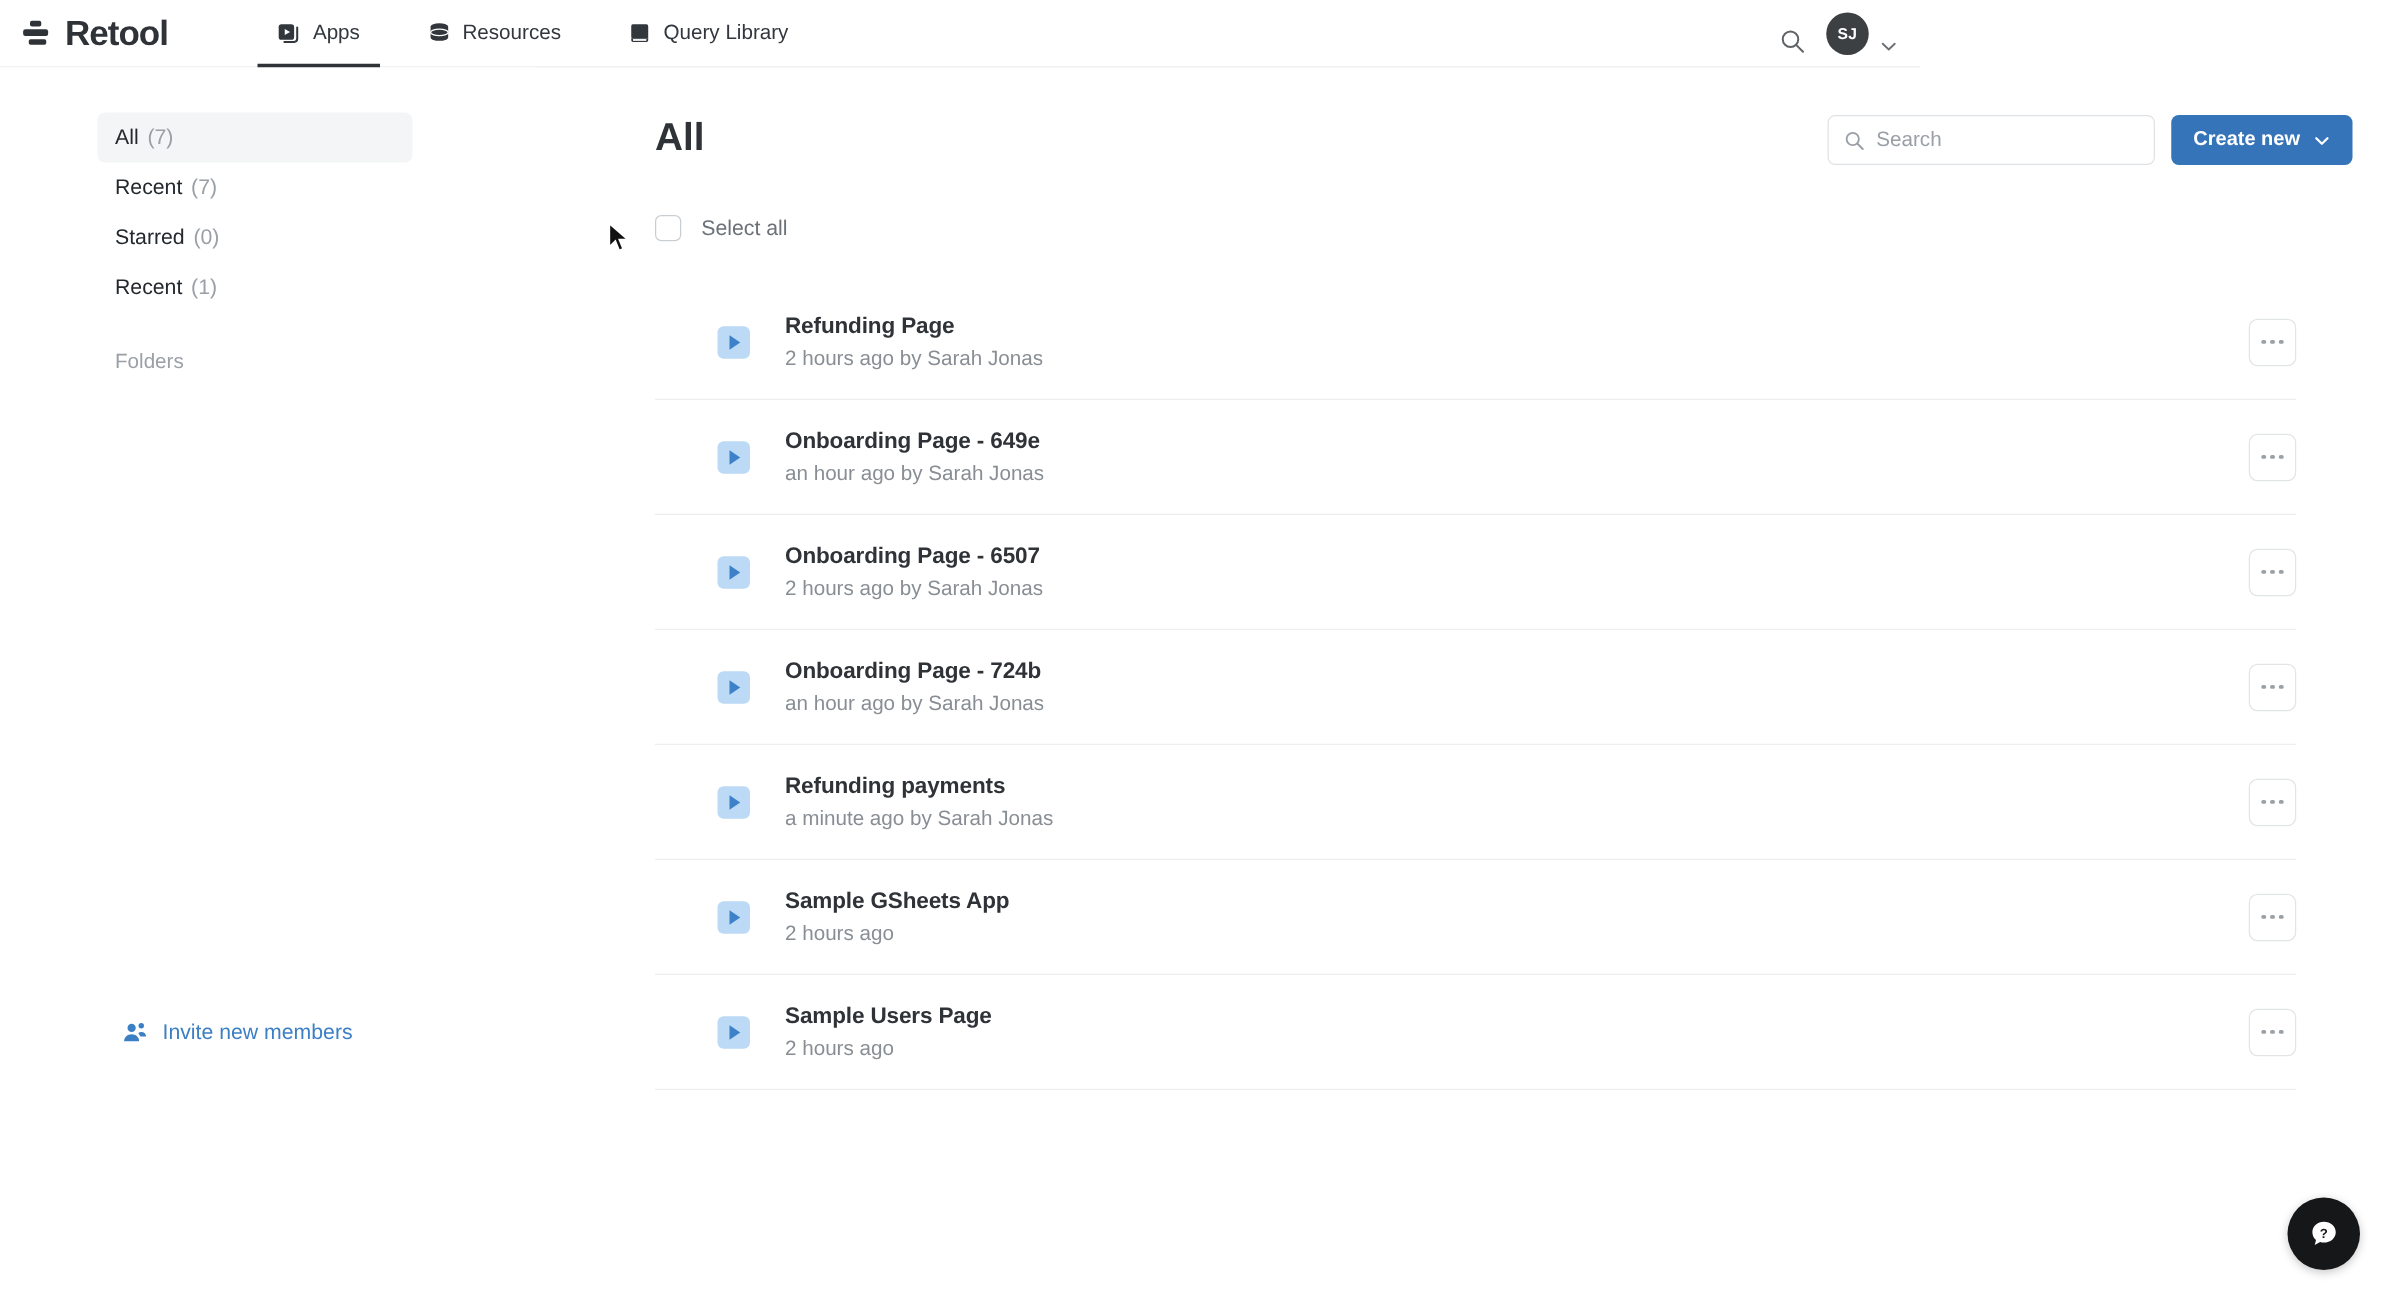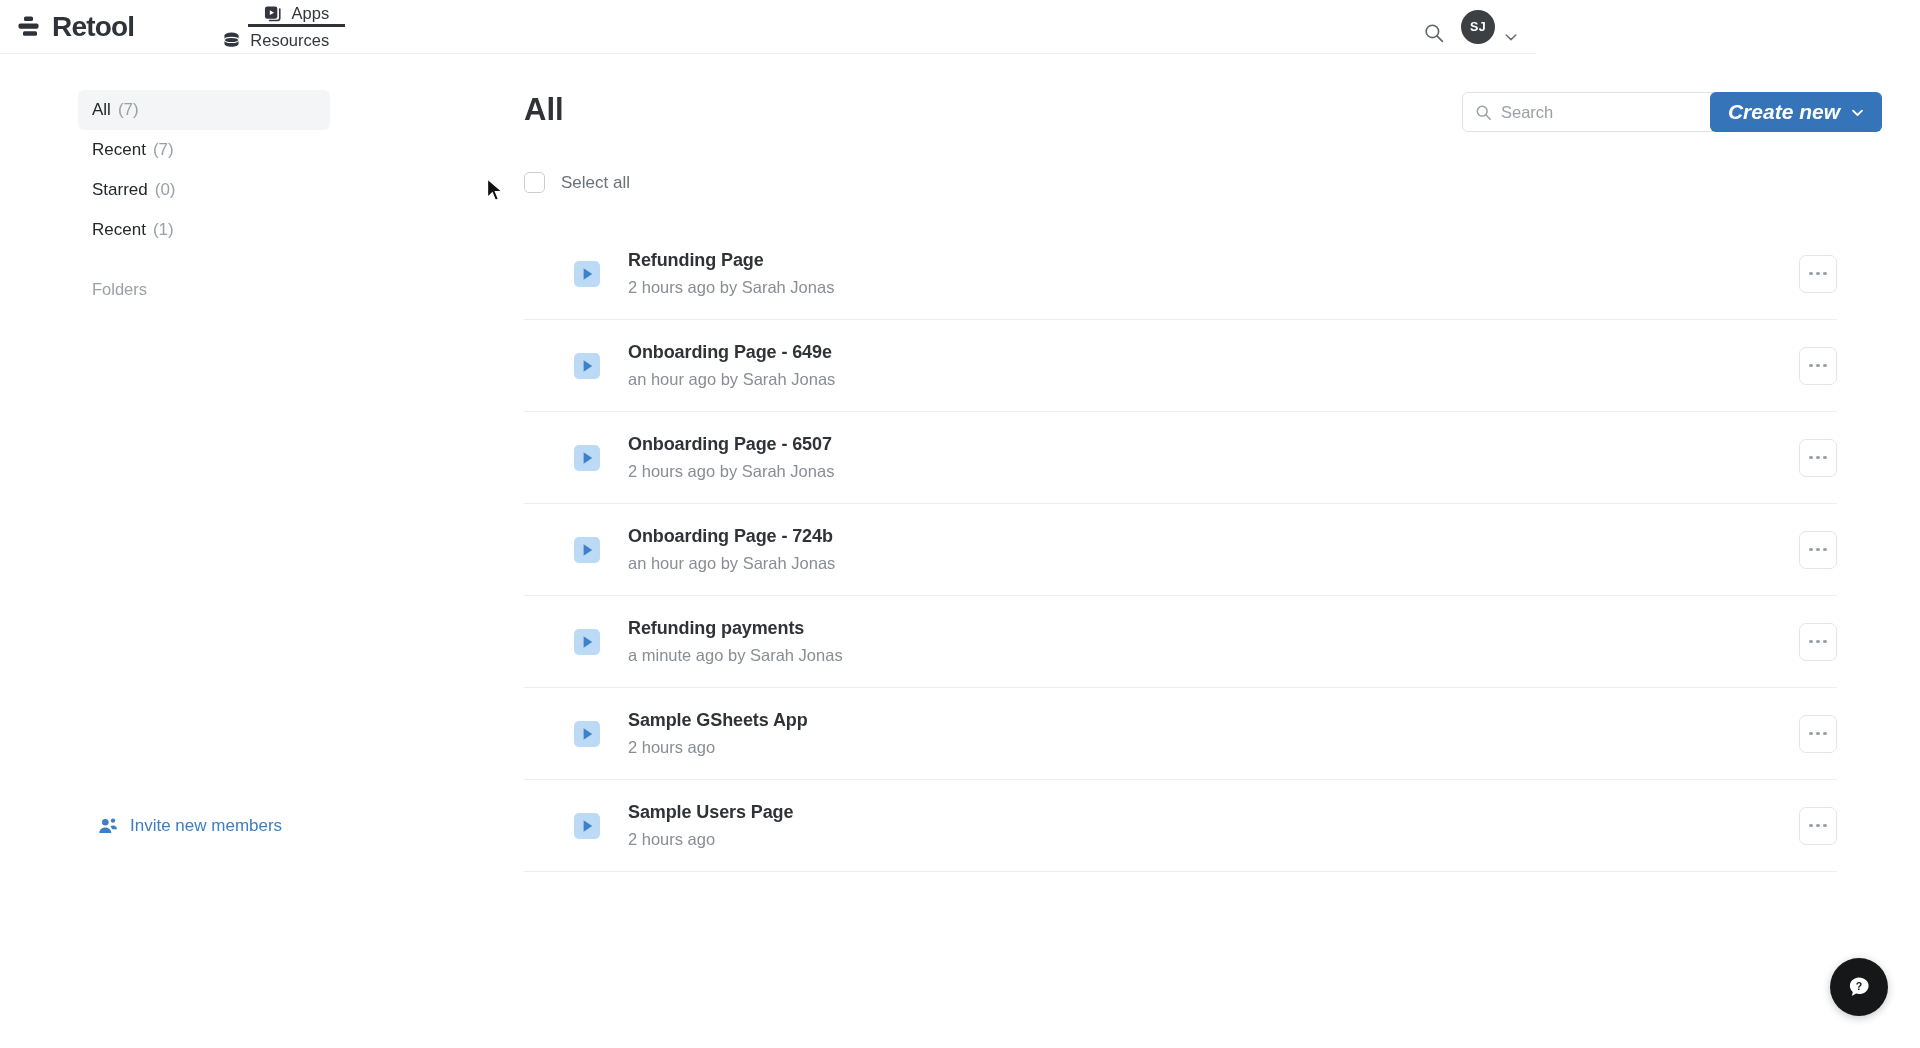--- a/index.html
+++ b/index.html
@@ -18,21 +18,21 @@
     background: #ffffff;
     border-bottom: 1px solid #eceef0;
     display: flex; align-items: center;
   }
   #logo-area { display: flex; align-items: center; margin-left: 18px; }
   #logo-mark { width: 26px; height: 24px; margin-right: 8px; }
   #logo-text {
     font-size: 28px; font-weight: bold; color: #2f3337;
     letter-spacing: -0.8px;
   }
-  #nav-tabs { display: flex; align-items: flex-end; margin-left: 72px; height: 54px; flex-direction: column; }
+  #nav-tabs { display: flex; align-items: flex-start; margin-left: 72px; height: 54px; }
   .nav-tab {
     display: flex; align-items: center; height: 54px;
     padding: 0 16px; margin-right: 22px;
     cursor: pointer; position: relative;
   }
   .nav-tab .nav-ico {
     width: 19px; height: 19px; margin-right: 9px;
     display: flex; align-items: center; justify-content: center;
   }
   .nav-tab .nav-lbl {
@@ -104,21 +104,21 @@
     font-family: "Liberation Sans", sans-serif;
     font-size: 16.5px; color: #2f3337; width: 100%;
   }
   #search-input::placeholder { color: #9aa0a6; }
   #create-btn {
     position: absolute; right: 38px; top: 0;
     height: 40px; padding: 0 18px;
     background: #3574b8; border-radius: 6px;
     display: flex; align-items: center; cursor: pointer;
   }
-  #create-btn .cb-lbl { color: #fff; font-size: 21px; font-weight: bold; font-style: italic; }
+  #create-btn .cb-lbl { color: #fff; font-size: 16px; font-weight: bold; }
   #create-btn .cb-caret { margin-left: 11px; width: 13px; height: 13px; }
 
   #select-all-row {
     position: absolute; left: 94px; top: 118px;
     display: flex; align-items: center; cursor: pointer;
   }
   #select-all-box {
     width: 21px; height: 21px; border: 1.6px solid #c9ced3;
     border-radius: 5px; background: #fff;
   }
@@ -197,20 +197,30 @@
           <ellipse cx="10" cy="4.6" rx="7.4" ry="2.9" fill="#31373d"></ellipse>
           <path d="M2.6 4.6 v4.2 c0 1.6 3.3 2.9 7.4 2.9 s7.4-1.3 7.4-2.9 V4.6" fill="#31373d"></path>
           <ellipse cx="10" cy="8.8" rx="7.4" ry="2.9" fill="#31373d"></ellipse>
           <path d="M2.6 9.4 v4.2 c0 1.6 3.3 2.9 7.4 2.9 s7.4-1.3 7.4-2.9 V9.4" fill="#31373d"></path>
           <ellipse cx="10" cy="9.4" rx="7.4" ry="2.7" fill="none" stroke="#fff" stroke-width="1.1"></ellipse>
         </svg>
       </span>
       <span class="nav-lbl">Resources</span>
     </div>
 
+    <div class="nav-tab">
+      <span class="nav-ico">
+        <svg viewBox="0 0 20 20" width="19" height="19">
+          <path d="M3.4 2.6 h11.4 a1.6 1.6 0 0 1 1.6 1.6 v10.2 H3.4 a1.3 1.3 0 0 1 -1.3 -1.3 V3.9 a1.3 1.3 0 0 1 1.3 -1.3 Z" fill="#31373d"></path>
+          <path d="M2.1 14.4 h14.3 v1.5 a1.5 1.5 0 0 1 -1.5 1.5 H3.6 a1.5 1.5 0 0 1 -1.5 -1.5 Z" fill="#31373d"></path>
+          <rect x="3.6" y="15" width="11.2" height="1.5" fill="#fff"></rect>
+        </svg>
+      </span>
+      <span class="nav-lbl">Query Library</span>
+    </div>
   </div>
 
   <div id="nav-right">
     <svg id="search-glass" viewBox="0 0 22 22">
       <circle cx="9.4" cy="9.4" r="6.2" fill="none" stroke="#5f6368" stroke-width="1.6"></circle>
       <line x1="13.9" y1="13.9" x2="19.4" y2="19.4" stroke="#5f6368" stroke-width="1.6" stroke-linecap="round"></line>
     </svg>
     <div id="avatar">
       <span>SJ</span>
     </div>

